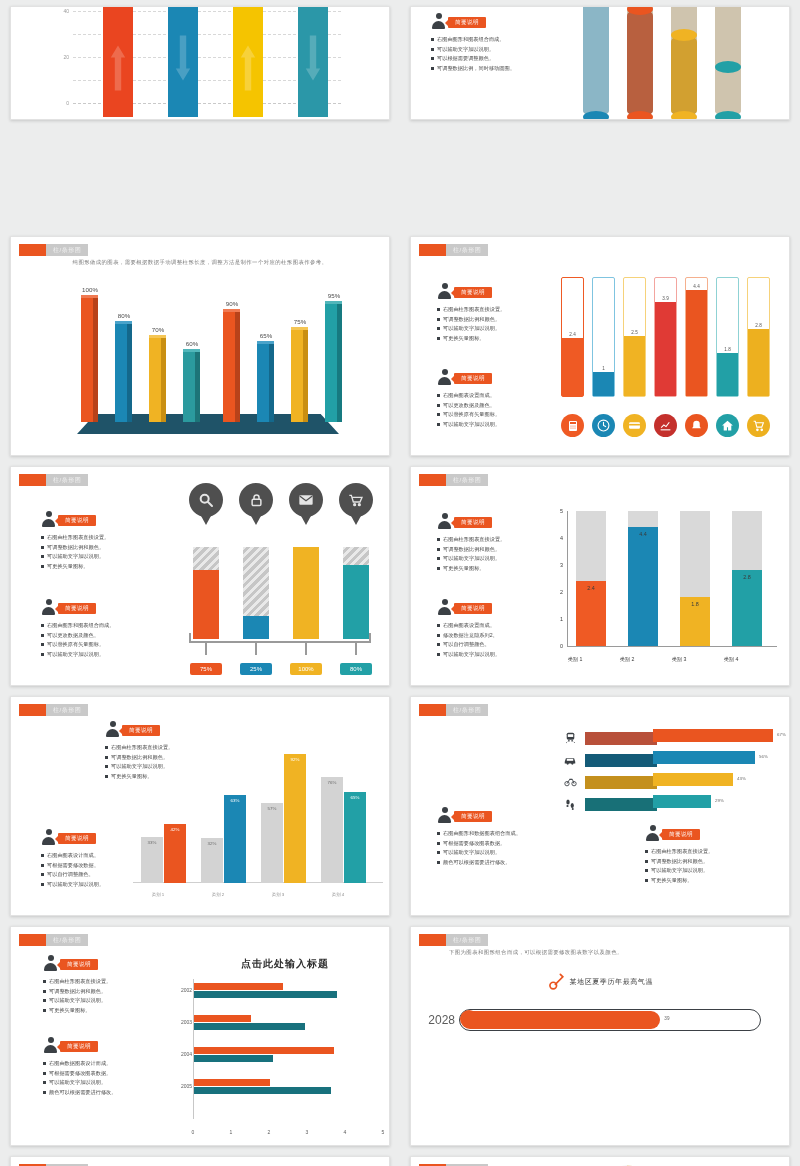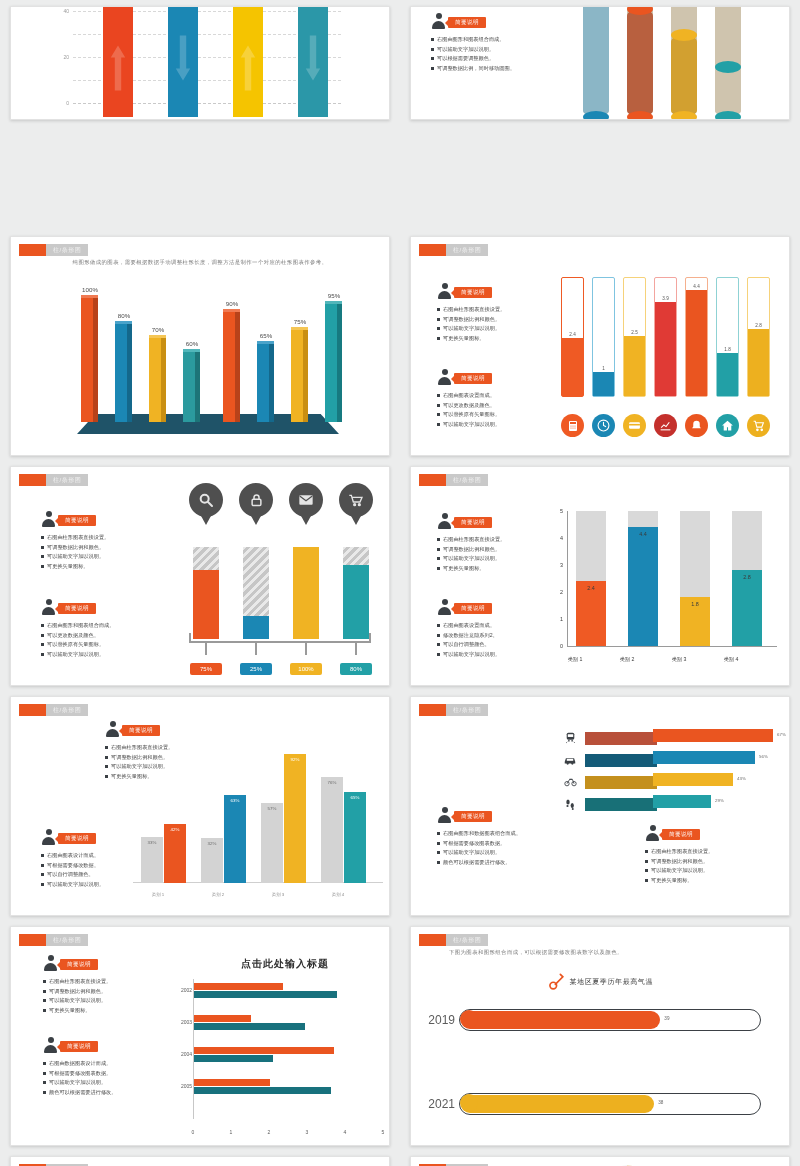--- a/index.html
+++ b/index.html
@@ -1020,35 +1020,28 @@
           <span style="display:inline-block; vertical-align:middle;">
             <svg width="20" height="20" viewBox="0 0 24 24" fill="none" stroke="#ea5520" stroke-width="2">
               <path d="M16 4l3 3-9 9" stroke-linecap="round"></path>
               <circle cx="7.5" cy="17.5" r="4"></circle>
             </svg>
           </span>
           <span style="vertical-align:middle;">某地区夏季历年最高气温</span>
         </div>
 
         <div class="th-row" style="top:82px;">
-          <div class="th-year">2019</div>
+          <div class="th-year">2028</div>
           <div class="th-track"></div>
           <div class="th-fill" style="width:66%; background:#ea5520;"></div>
           <div class="th-bulb" style="background:#ea5520;"></div>
           <div class="th-val" style="left:68%;">39</div>
         </div>
 
 
-        <div class="th-row" style="top:166px;">
-          <div class="th-year">2021</div>
-          <div class="th-track"></div>
-          <div class="th-fill" style="width:64%; background:#edb01f;"></div>
-          <div class="th-bulb" style="background:#edb01f;"></div>
-          <div class="th-val" style="left:66%;">38</div>
-        </div>
       </div>
     </div>
   </div>
 
   <div class="slide-cell">
     <div class="slide">
       <div class="slide-inner">
         <div class="tag">
           <div class="tag-block"></div>
           <div class="tag-label">饼/环形图</div>

